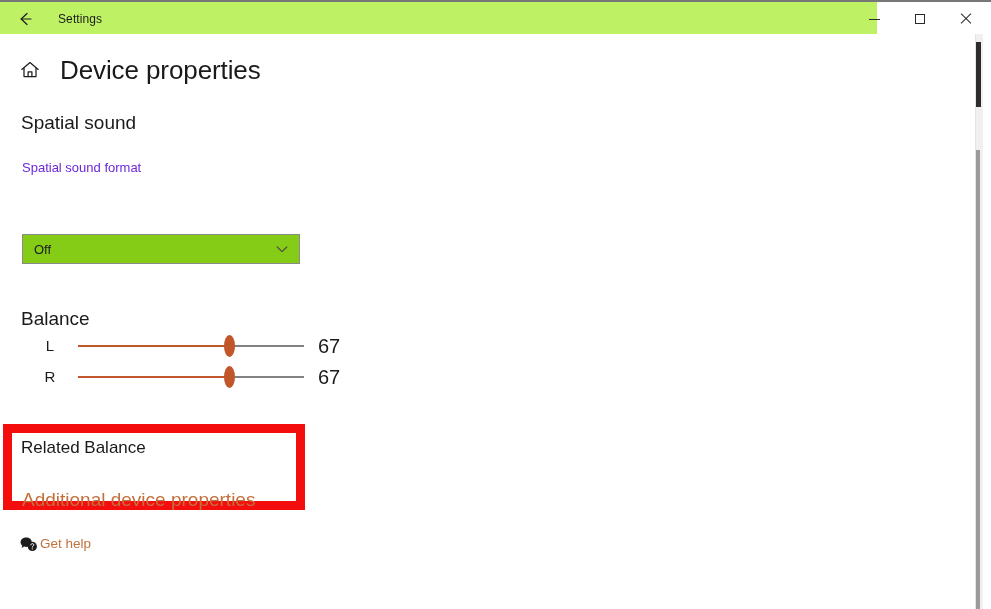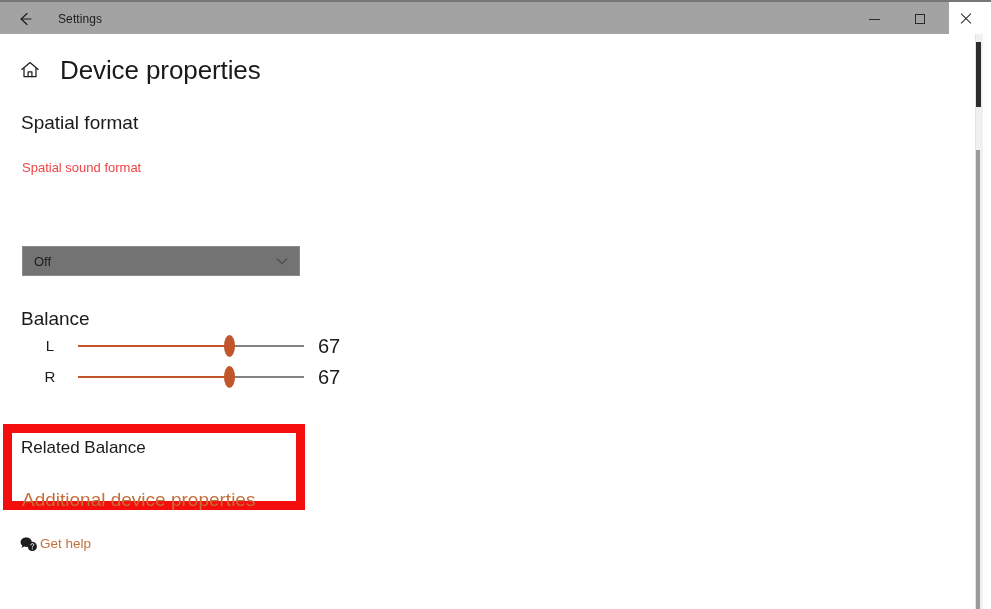--- a/index.html
+++ b/index.html
@@ -21,23 +21,23 @@
     position: absolute;
     top: 0; left: 0;
     width: 991px;
     height: 2px;
     background: #4a4a4a;
     opacity: .75;
   }
   #titlebar {
     position: absolute;
     top: 2px; left: 0;
-    width: 949px;
+    width: 877px;
     height: 32px;
-    background: #a3a3a3;
+    background: #bef264;
   }
   #back-button {
     position: absolute;
     left: 8px; top: 2px;
     width: 34px; height: 30px;
     display: flex; align-items: center; justify-content: center;
     cursor: pointer;
   }
   #back-button svg { display: block; }
   #app-title {
@@ -127,42 +127,41 @@
     font-size: 19px;
     font-weight: 400;
     line-height: 26px;
     color: #1a1a1a;
   }
   #spatial-format-label {
     position: absolute;
     left: 22px; top: 125px;
     font-size: 13px;
     line-height: 18px;
-    color: #ef4444;
+    color: #6d28d9;
   }
   #spatial-format-desc {
     position: absolute;
     left: 22px; top: 152px;
     width: 460px;
     font-size: 12.5px;
     line-height: 20px;
     color: #6f6f6f;
   }
   #spatial-format-select {
     position: absolute;
     left: 22px; top: 200px;
     width: 278px;
     height: 30px;
     border: 1px solid #8a8a8a;
-    background: #737373;
+    background: #84cc16;
     box-sizing: border-box;
     display: flex;
     align-items: center;
     cursor: pointer;
-    margin-top: 12px;
   }
   #spatial-format-value {
     margin-left: 11px;
     font-size: 13px;
     color: #1c1c1c;
   }
   #select-chevron-icon {
     position: absolute;
     right: 10px; top: 0; bottom: 0;
     display: flex; align-items: center;
@@ -320,21 +319,21 @@
     <span id="home-icon">
       <svg width="22" height="22" viewBox="0 0 22 22" fill="none">
         <path d="M2.8 10.4 L11 3.6 L19.2 10.4" stroke="#1e1e1e" stroke-width="1.25" stroke-linecap="round" stroke-linejoin="round"></path>
         <path d="M5 9.3 V17.6 H17 V9.3" stroke="#1e1e1e" stroke-width="1.25" stroke-linecap="round" stroke-linejoin="round"></path>
         <path d="M9.1 17.6 V12.9 H12.9 V17.6" stroke="#1e1e1e" stroke-width="1.25" stroke-linecap="round" stroke-linejoin="round"></path>
       </svg>
     </span>
     <span id="page-title">Device properties</span>
   </div>
 
-  <div id="section-spatial-title">Spatial format</div>
+  <div id="section-spatial-title">Spatial sound</div>
 
   <div id="spatial-format-label">Spatial sound format</div>
 
 
   <div id="spatial-format-select">
     <span id="spatial-format-value">Off</span>
     <span id="select-chevron-icon">
       <svg width="14" height="14" viewBox="0 0 14 14" fill="none">
         <path d="M2.2 5 L7 9.6 L11.8 5" stroke="#4a4a4a" stroke-width="1.1" stroke-linecap="round" stroke-linejoin="round"></path>
       </svg>

